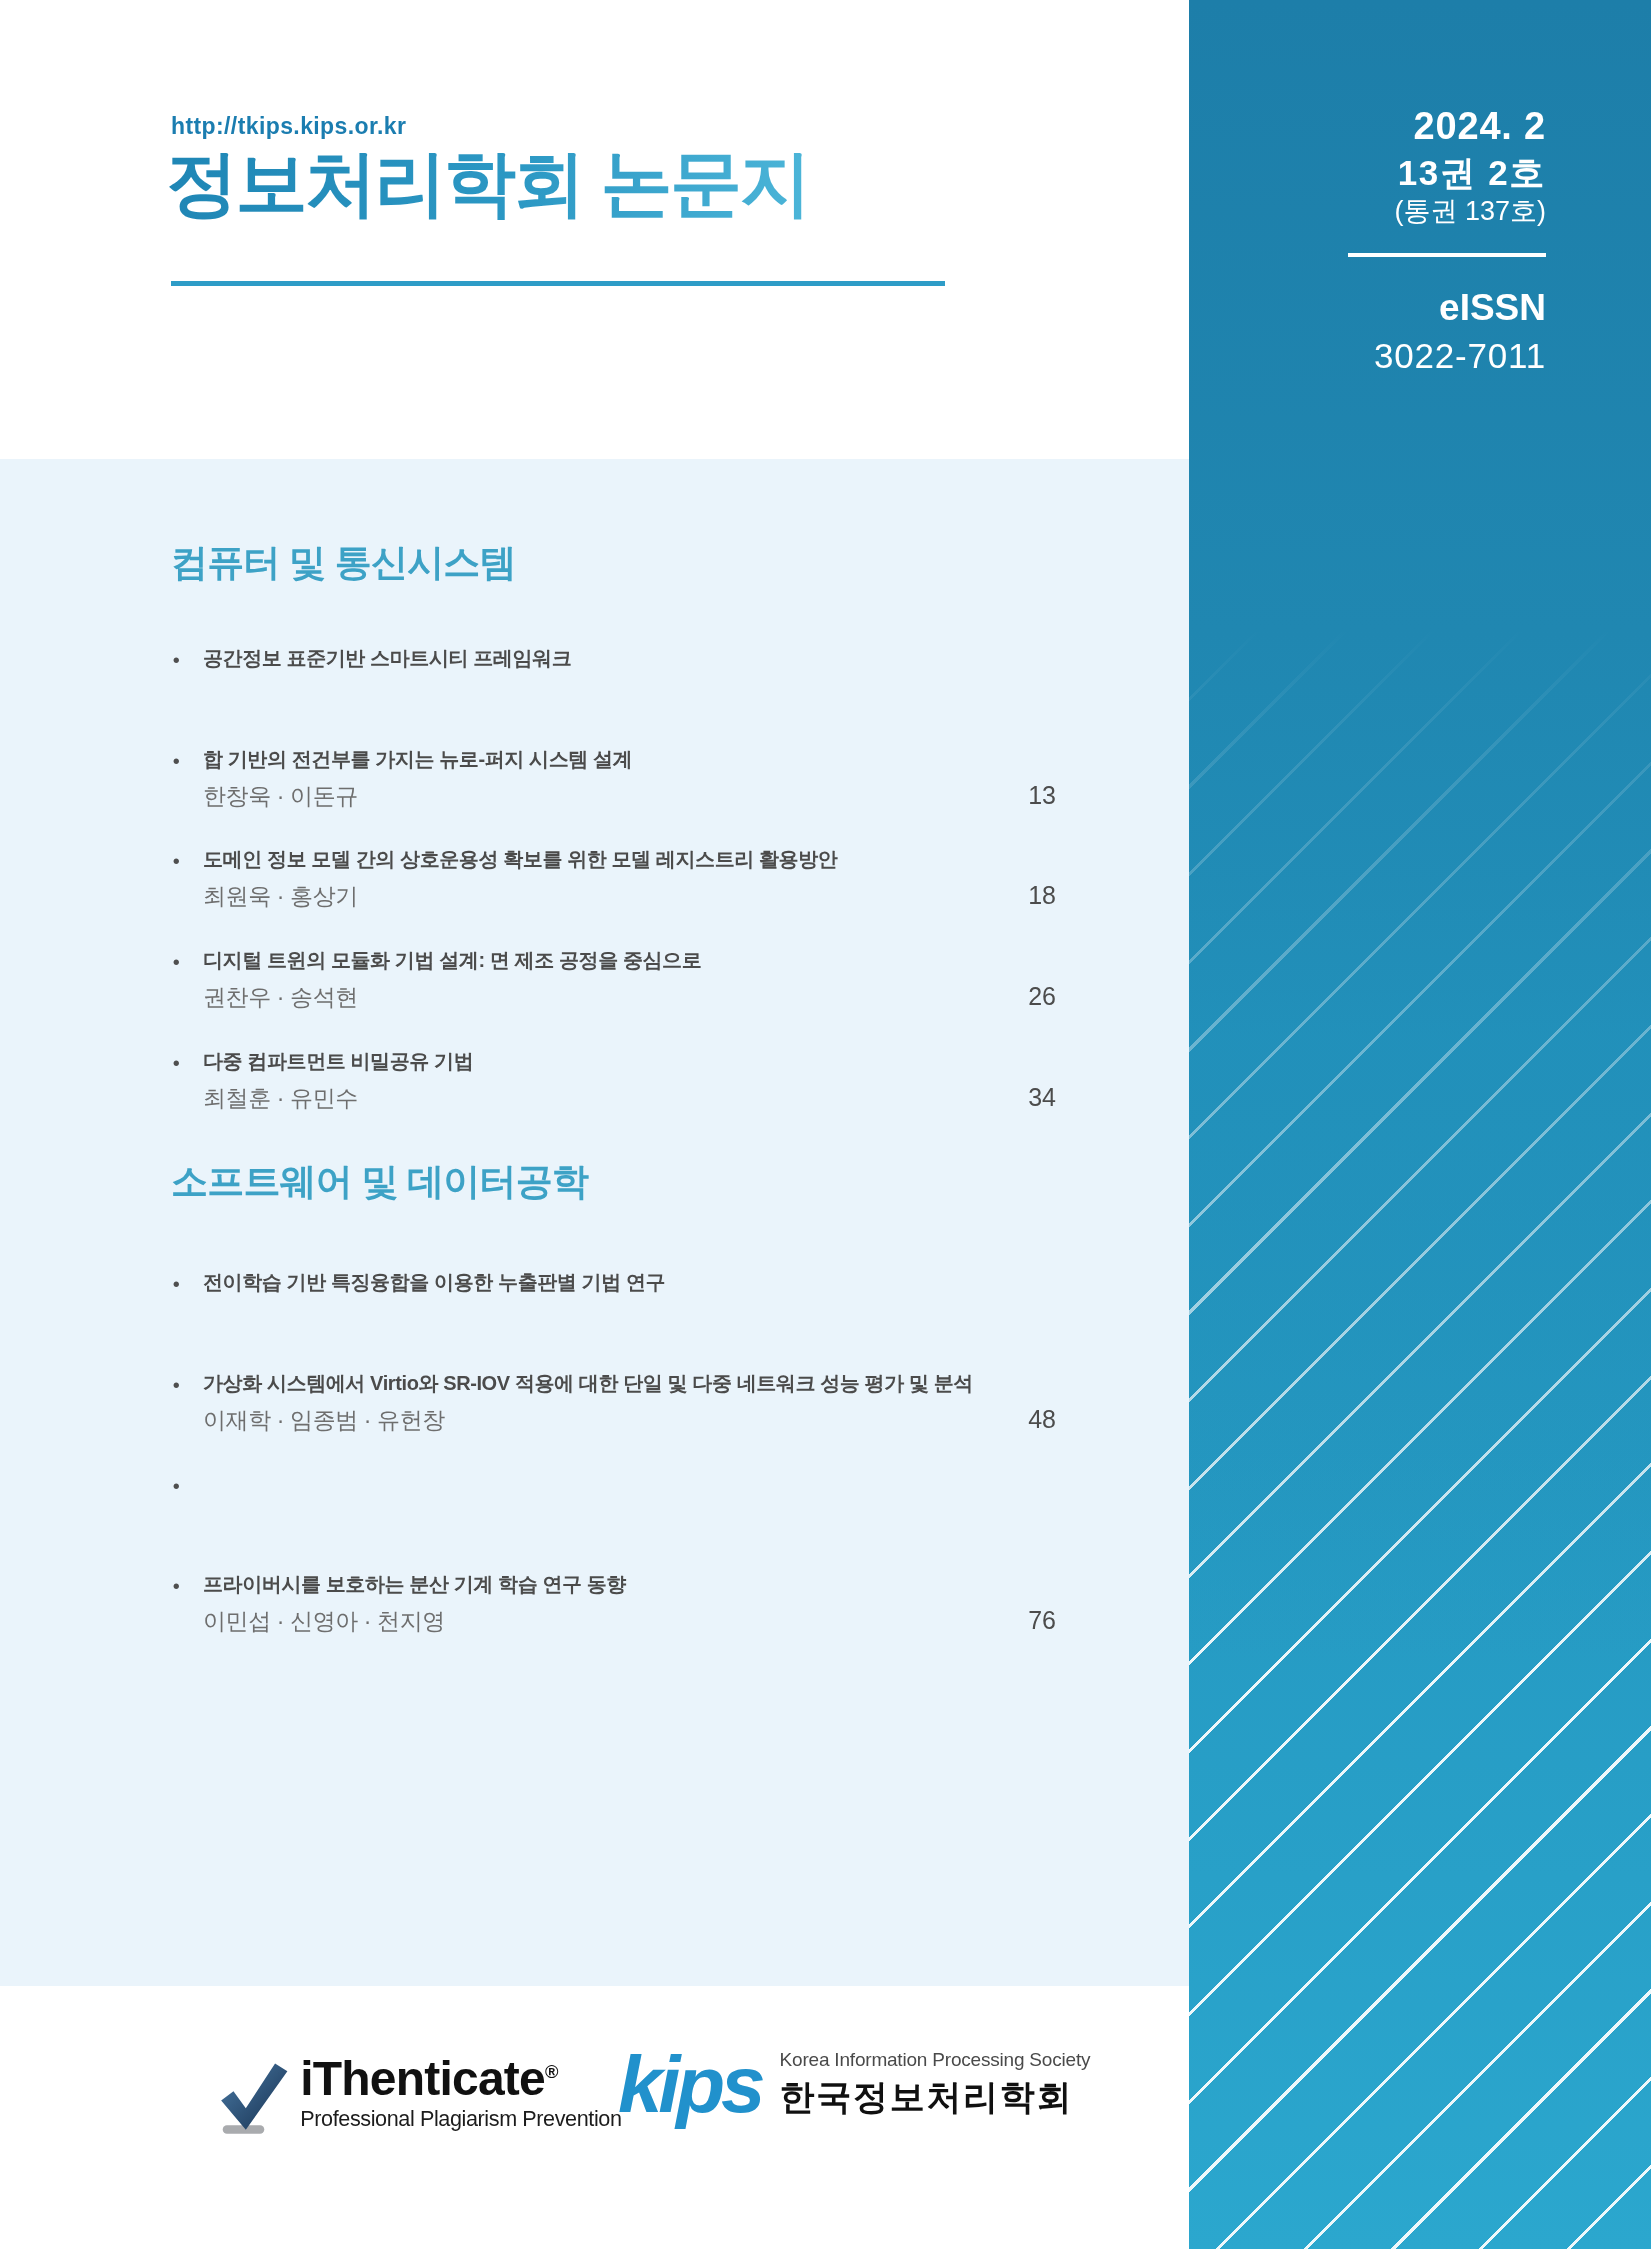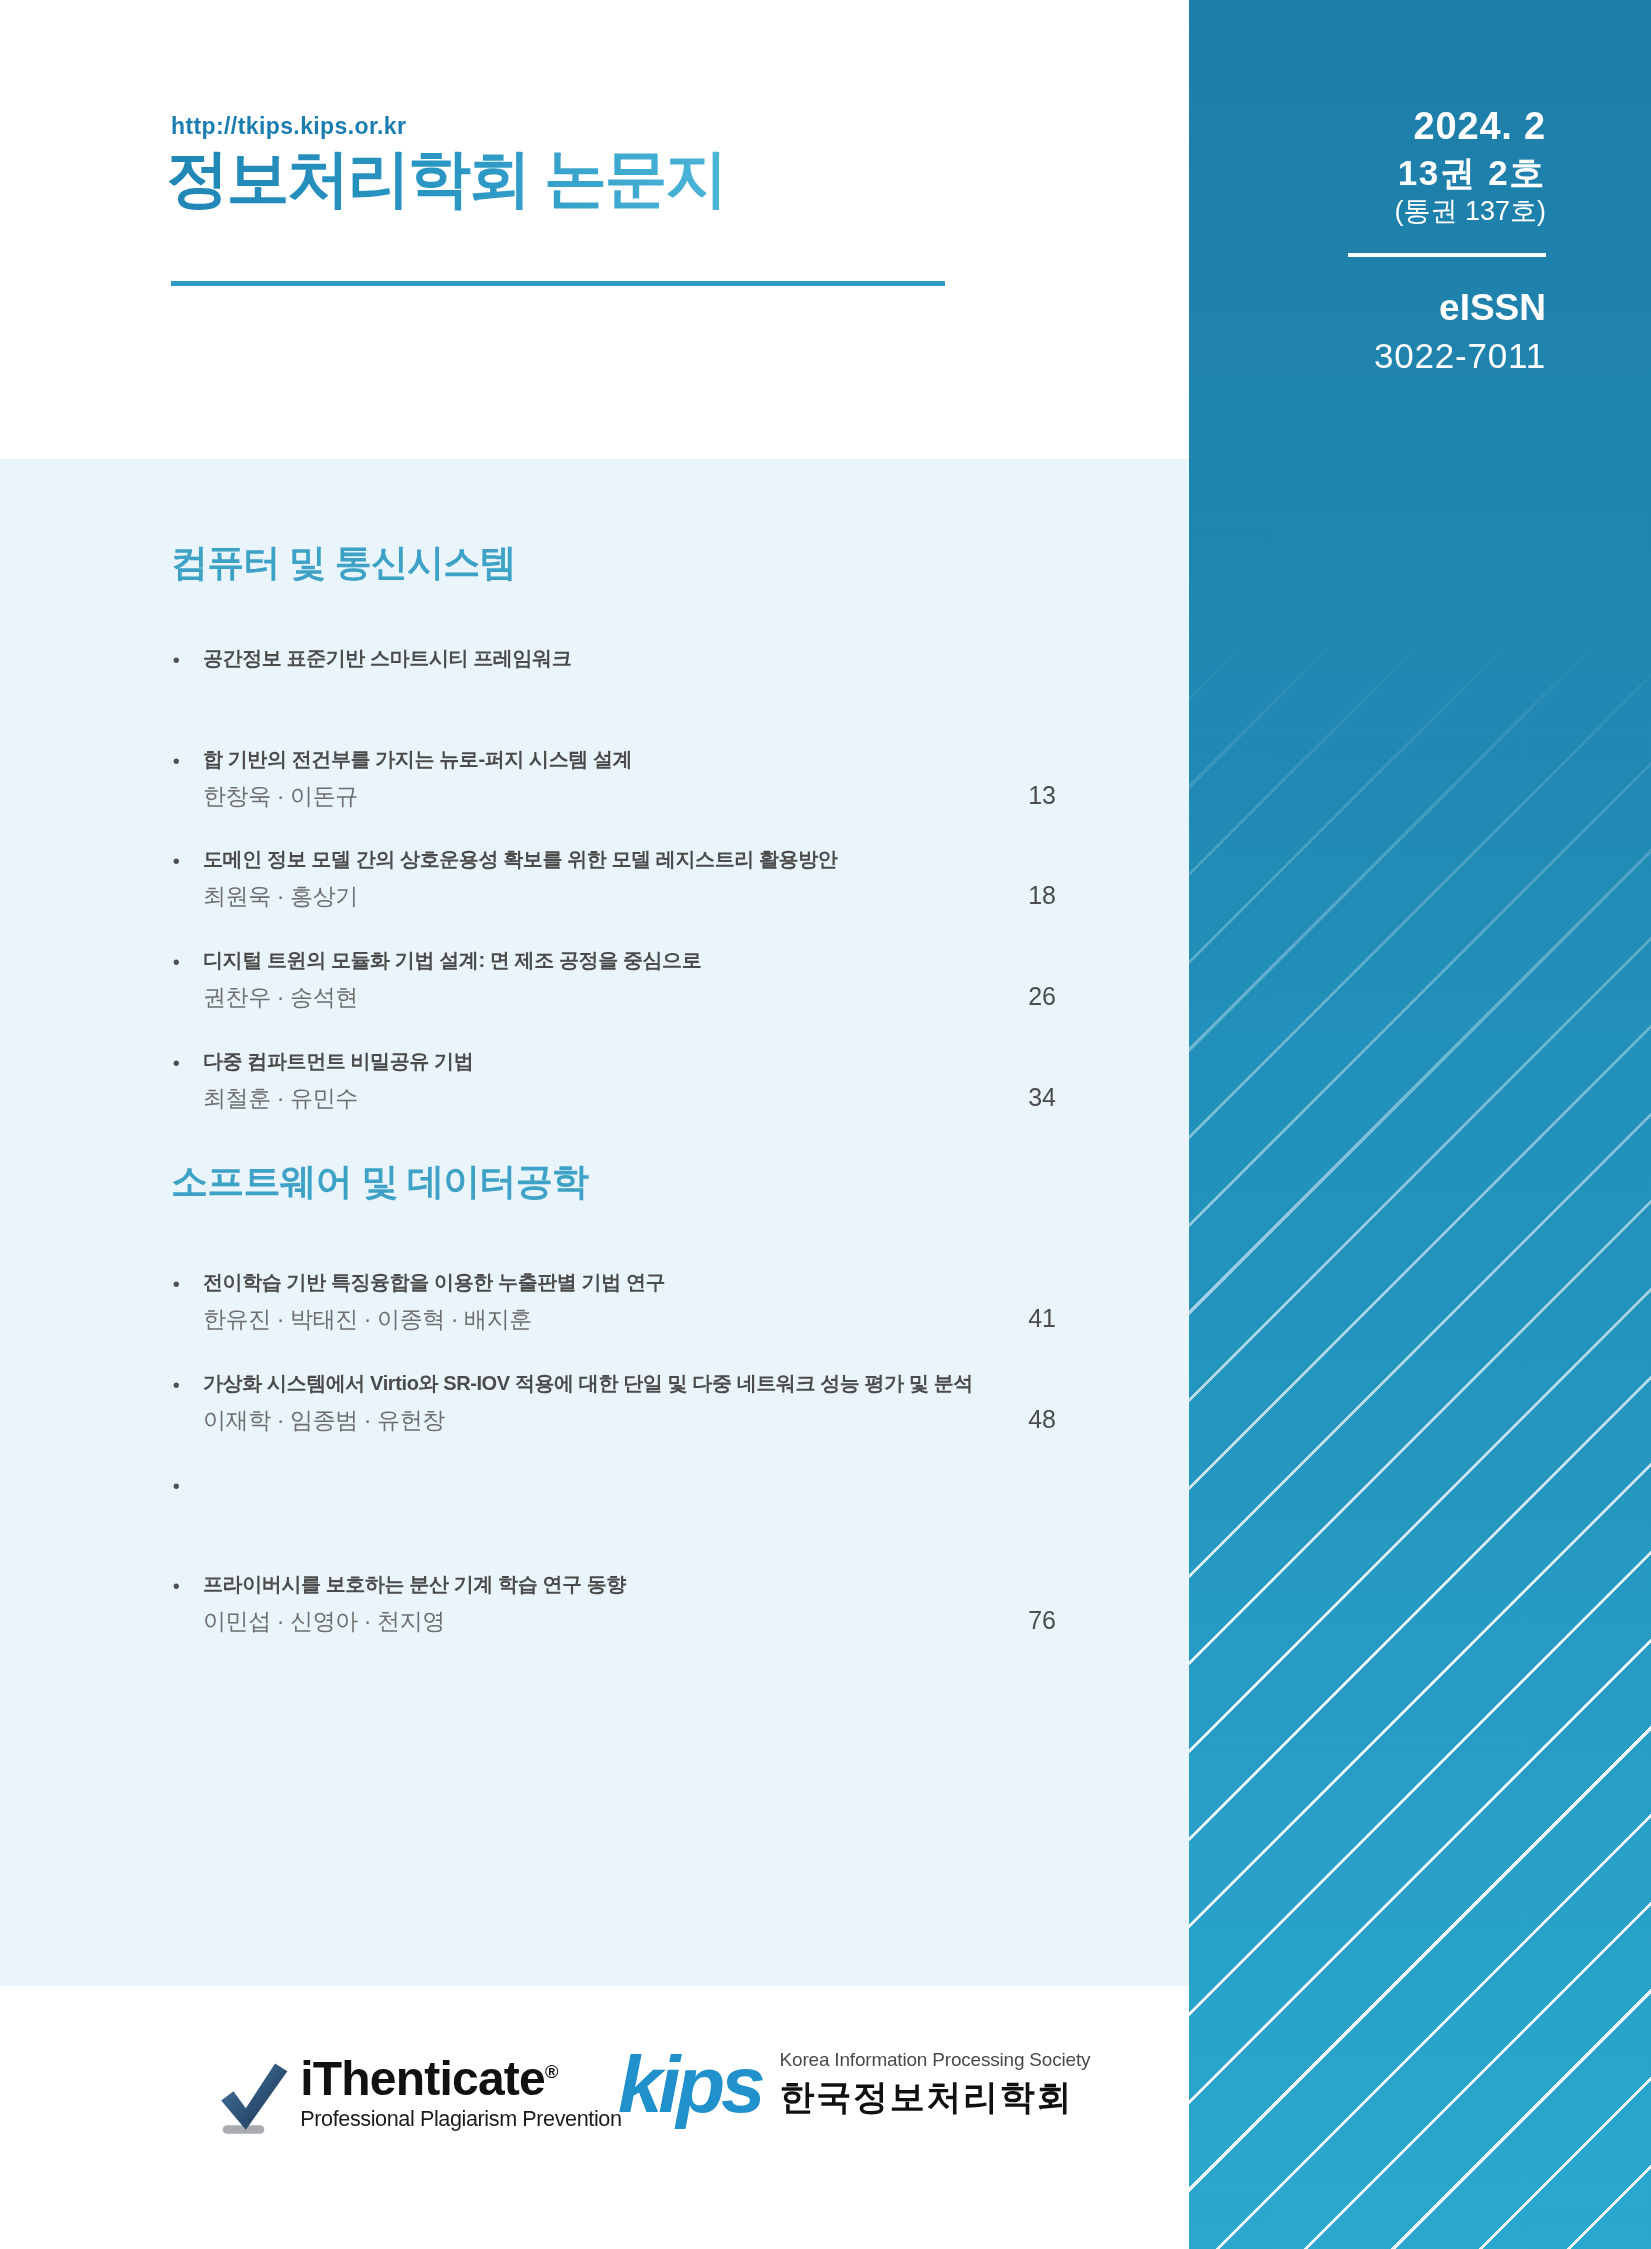--- a/index.html
+++ b/index.html
@@ -21,21 +21,21 @@
   .issue-date{font-size:38px;font-weight:800;letter-spacing:0.8px;line-height:1;}
   .issue-volume{font-size:35px;font-weight:800;letter-spacing:1.7px;line-height:1;margin-top:10px;}
   .issue-total{font-size:27px;font-weight:500;line-height:1;margin-top:8.3px;letter-spacing:0px;}
   .panel-divider{width:198px;height:4.2px;background:#ffffff;margin:28px 0 0 auto;}
   .eissn-label{font-size:37px;font-weight:800;line-height:1;margin-top:32px;}
   .eissn-number{font-size:35px;font-weight:400;line-height:1;margin-top:11.7px;letter-spacing:0.8px;}
 
   
   .journal-url{display:block;position:absolute;left:171px;top:113px;font-size:23px;font-weight:700;
     color:#1b7db0;text-decoration:none;letter-spacing:0.4px;}
-  .journal-title{position:absolute;left:166px;top:142px;margin:0;font-size:63px;font-weight:800;
+  .journal-title{position:absolute;left:166px;top:142px;margin:0;font-size:72px;font-weight:800;
     letter-spacing:-2.5px;line-height:1.15;color:#2a93c0;
     background:linear-gradient(90deg,#1f86b5 0%,#2c98c4 55%,#4cb5d8 100%);
     -webkit-background-clip:text;background-clip:text;-webkit-text-fill-color:transparent;}
   .title-rule{position:absolute;left:171px;top:281px;width:774px;height:5px;background:#2e9cc7;}
 
   
   .section-heading{position:absolute;left:171px;margin:0;font-size:37px;font-weight:800;
     color:#3da2c6;letter-spacing:-0.8px;line-height:1.2;}
   .toc-item{position:absolute;left:171px;width:885px;padding-left:32px;box-sizing:border-box;}
   .bullet{position:absolute;left:1.7px;top:1.7px;font-size:20px;color:#4f4f4f;line-height:1.2;}
@@ -127,24 +127,20 @@
         <span class="item-authors">최철훈 · 유민수</span>
         <span class="item-page">34</span>
       </div>
     </article>
 
     <h2 class="section-heading" style="top:1160px">소프트웨어 및 데이터공학</h2>
 
     <article class="toc-item" style="top:1270px">
       <span class="bullet">•</span>
       <div class="item-title">전이학습 기반 특징융합을 이용한 누출판별 기법 연구</div>
-      <div class="item-meta">
-        <span class="item-authors">한유진 · 박태진 · 이종혁 · 배지훈</span>
-        <span class="item-page">41</span>
-      </div>
     </article>
 
     <article class="toc-item" style="top:1371px">
       <span class="bullet">•</span>
       <div class="item-title">가상화 시스템에서 Virtio와 SR-IOV 적용에 대한 단일 및 다중 네트워크 성능 평가 및 분석</div>
       <div class="item-meta">
         <span class="item-authors">이재학 · 임종범 · 유헌창</span>
         <span class="item-page">48</span>
       </div>
     </article>

